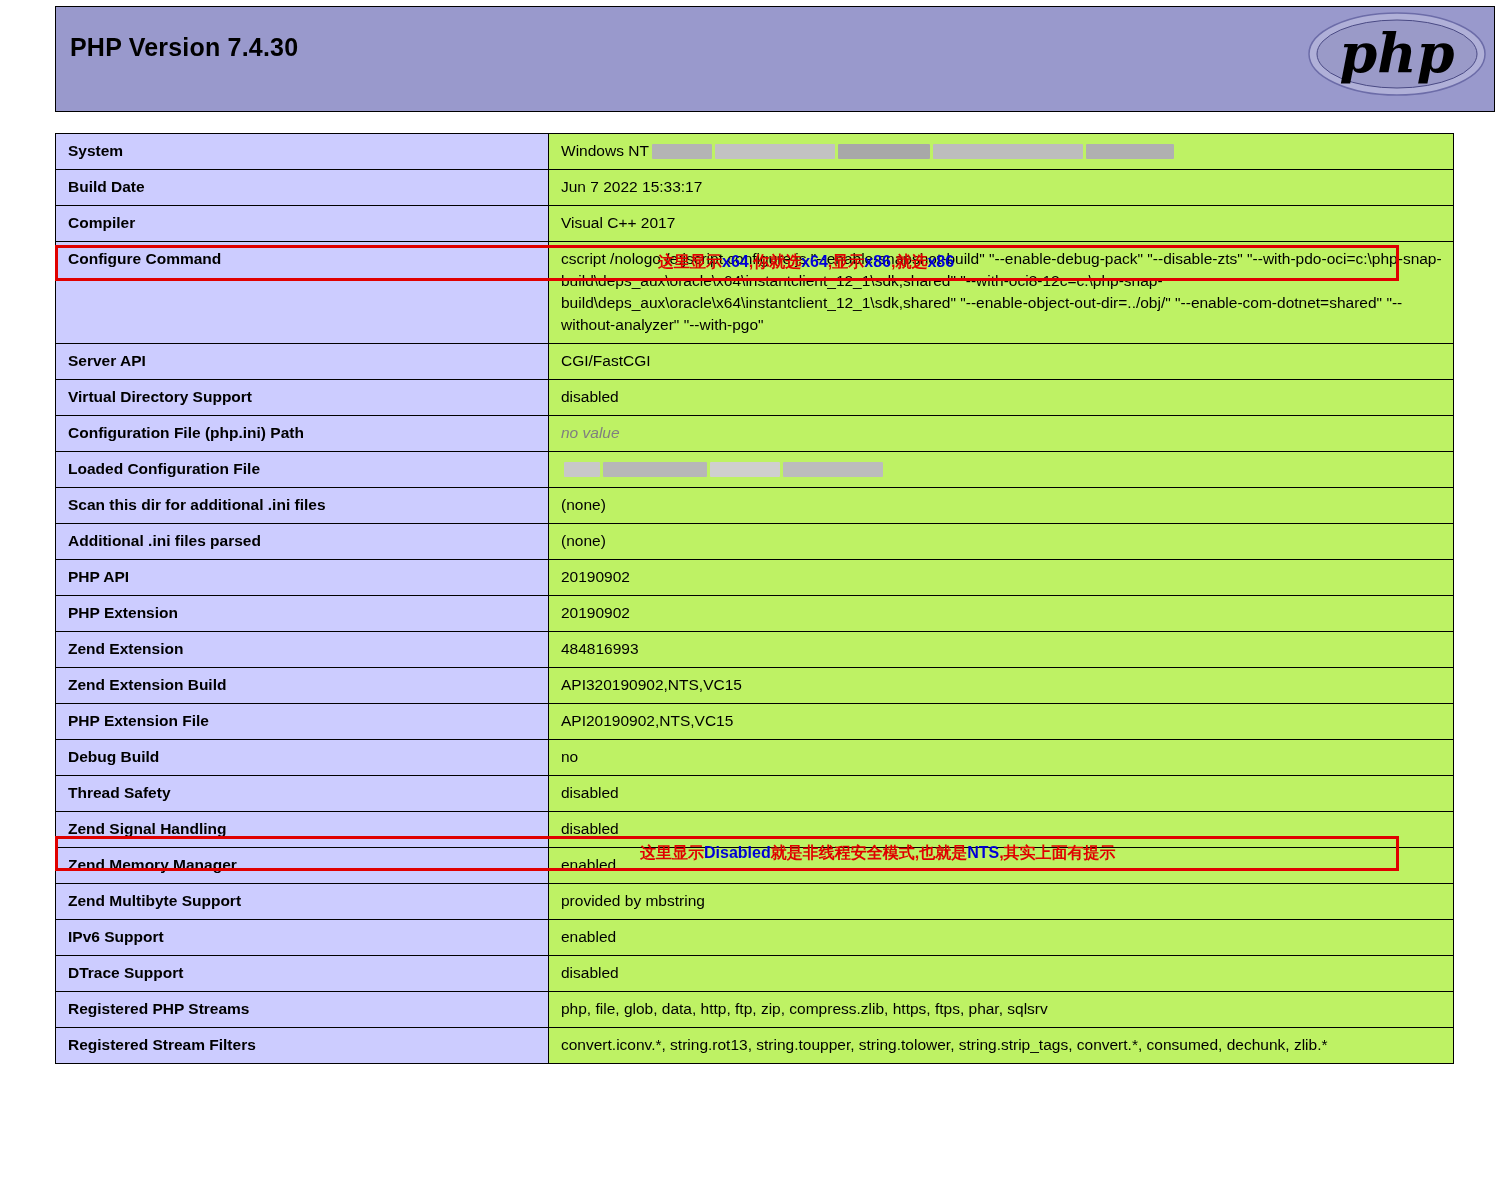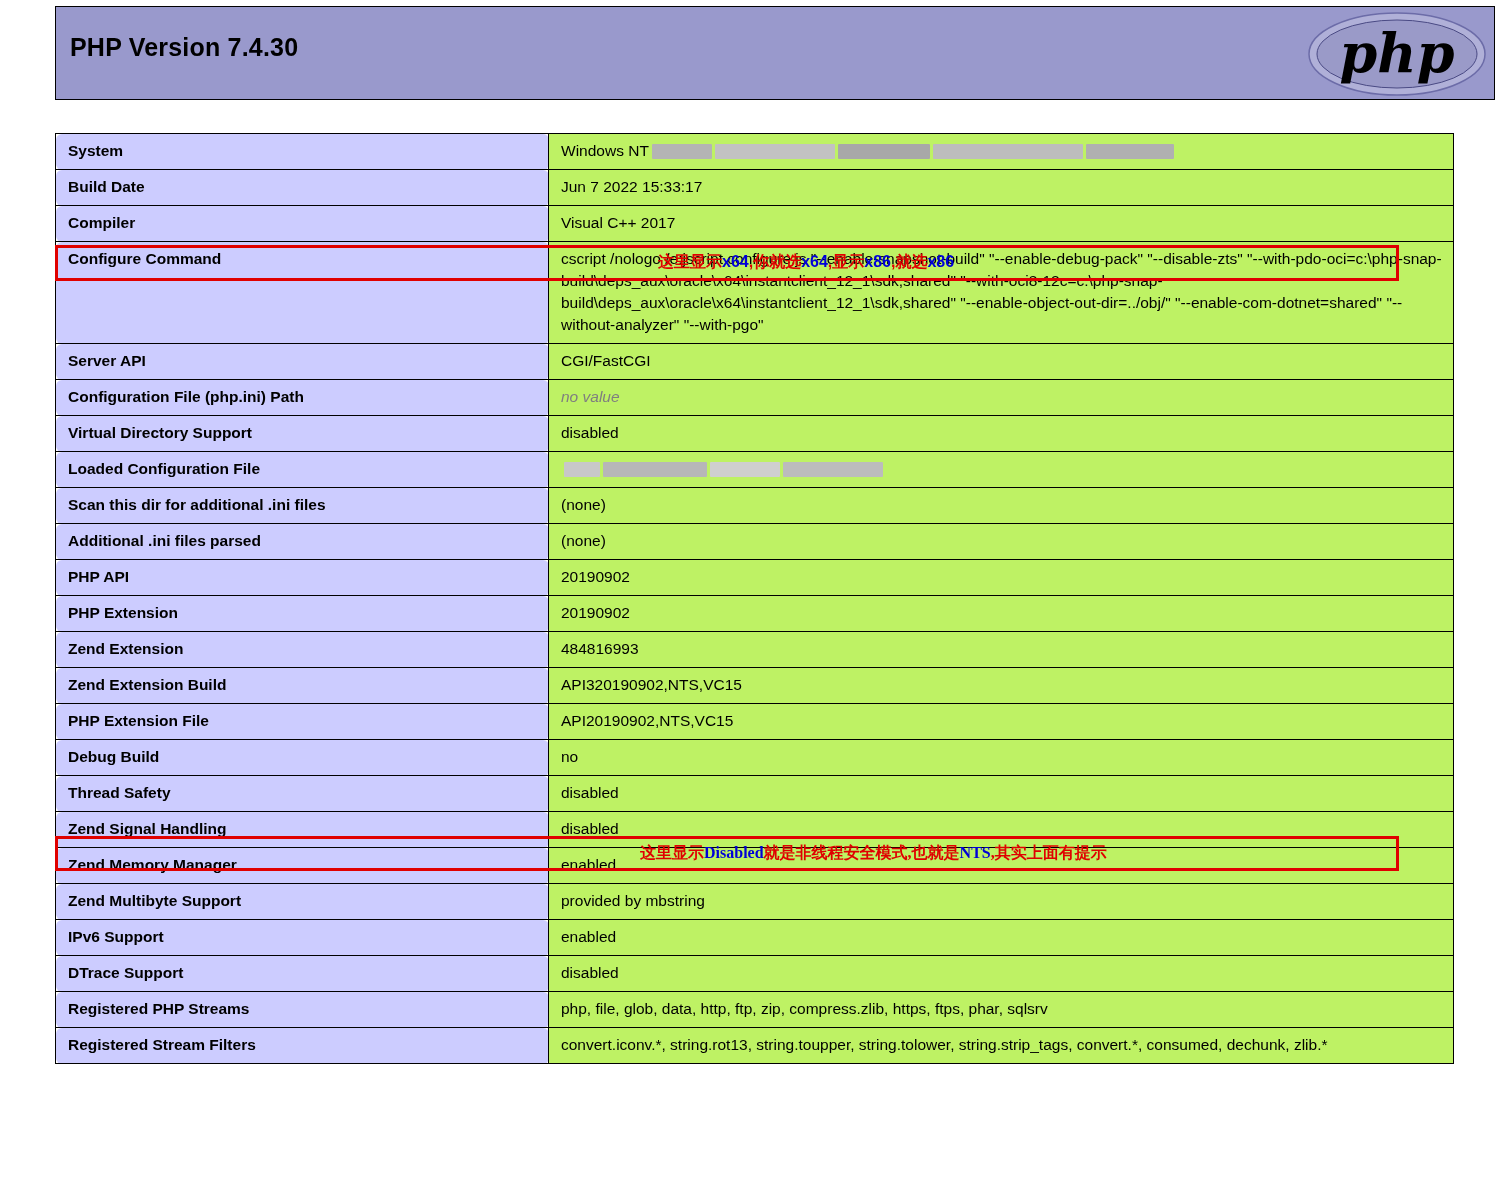--- a/index.html
+++ b/index.html
@@ -13,21 +13,21 @@
     height: 1201px;
     position: relative;
     background: #ffffff;
     overflow: hidden;
   }
   .header {
     position: absolute;
     left: 55px;
     top: 6px;
     width: 1440px;
-    height: 94px;
+    height: 106px;
     background: #9999cc;
     border: 1px solid #000000;
     box-sizing: border-box;
   }
   .header-title {
     position: absolute;
     left: 14px;
     top: 26px;
     font-size: 25px;
     font-weight: bold;
@@ -55,21 +55,20 @@
     padding: 6px 10px 7px 12px;
     vertical-align: top;
     line-height: 1.42;
     color: #000000;
     word-wrap: break-word;
   }
   td.key {
     width: 470px;
     background: #ccccff;
     font-weight: bold;
-    border-radius: 6px;
   }
   td.val {
     background: #bef264;
     position: relative;
   }
   .novalue {
     color: #7f7f7f;
     font-style: italic;
   }
   .redact {
@@ -109,21 +108,21 @@
     height: 35px;
   }
   .annot-text {
     position: absolute;
     color: #e00000;
     font-weight: bold;
     font-size: 16px;
     white-space: nowrap;
   }
   .annot-text.arch { left: 658px; top: 252px; }
-  .annot-text.thread { left: 640px; top: 843px; font-family: Liberation Serif, serif; }
+  .annot-text.thread { left: 640px; top: 843px; }
   .annot-text .hl { color: #0000d8; }
 </style>
 </head>
 <body>
 
 <div id="page">
 
   <div class="header">
     <div class="header-title">PHP Version 7.4.30</div>
     <div class="php-logo">
@@ -153,26 +152,26 @@
       </tr>
       <tr>
         <td class="key">Configure Command</td>
         <td class="val">cscript /nologo /e:jscript configure.js "--enable-snapshot-build" "--enable-debug-pack" "--disable-zts" "--with-pdo-oci=c:\php-snap-build\deps_aux\oracle\x64\instantclient_12_1\sdk,shared" "--with-oci8-12c=c:\php-snap-build\deps_aux\oracle\x64\instantclient_12_1\sdk,shared" "--enable-object-out-dir=../obj/" "--enable-com-dotnet=shared" "--without-analyzer" "--with-pgo"</td>
       </tr>
       <tr>
         <td class="key">Server API</td>
         <td class="val">CGI/FastCGI</td>
       </tr>
       <tr>
+        <td class="key">Virtual Directory Support</td>
+        <td class="val">disabled</td>
+      </tr>
+      <tr>
         <td class="key">Configuration File (php.ini) Path</td>
         <td class="val"><span class="novalue">no value</span></td>
-      </tr>
-      <tr>
-        <td class="key">Virtual Directory Support</td>
-        <td class="val">disabled</td>
       </tr>
       <tr>
         <td class="key">Loaded Configuration File</td>
         <td class="val"><span class="redact r1"></span><span class="redact r2"></span><span class="redact r3"></span><span class="redact r4"></span></td>
       </tr>
       <tr>
         <td class="key">Scan this dir for additional .ini files</td>
         <td class="val">(none)</td>
       </tr>
       <tr>

